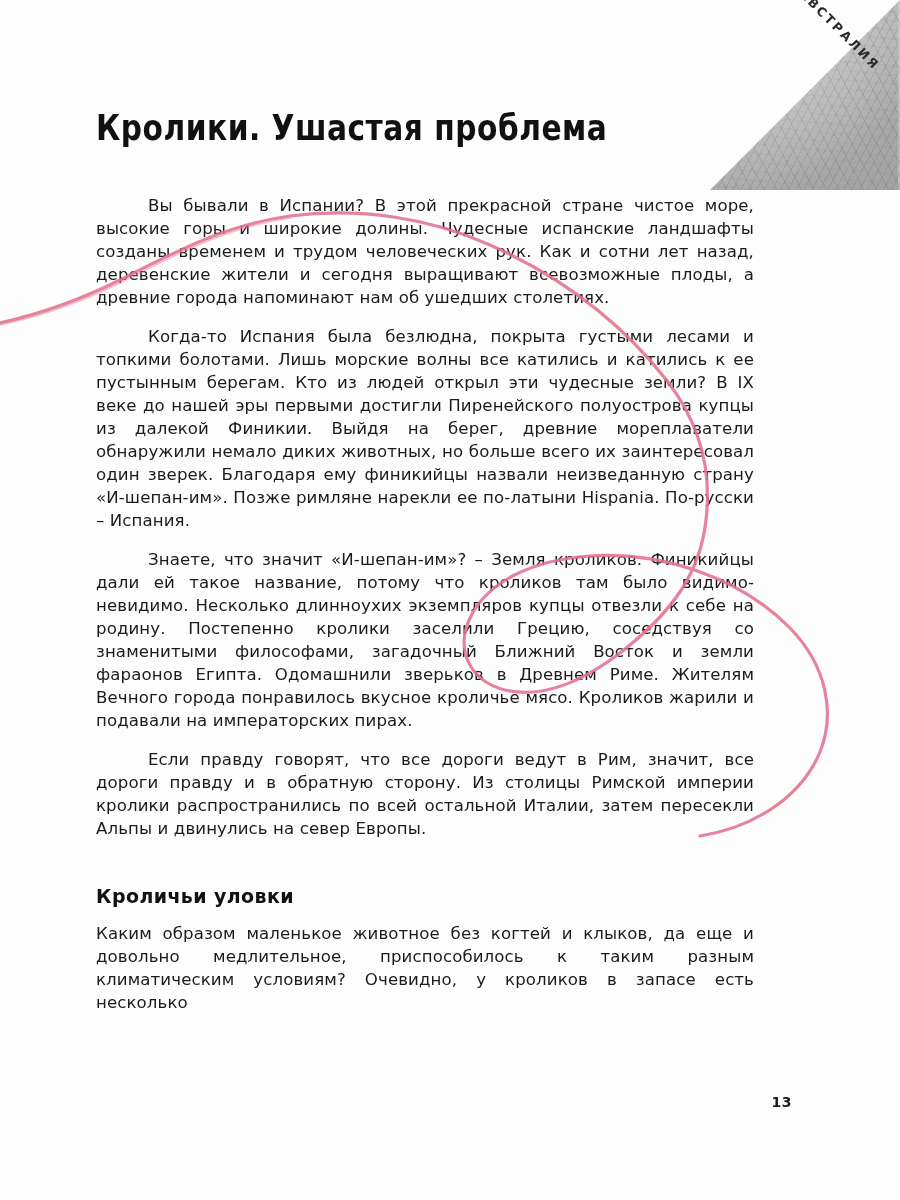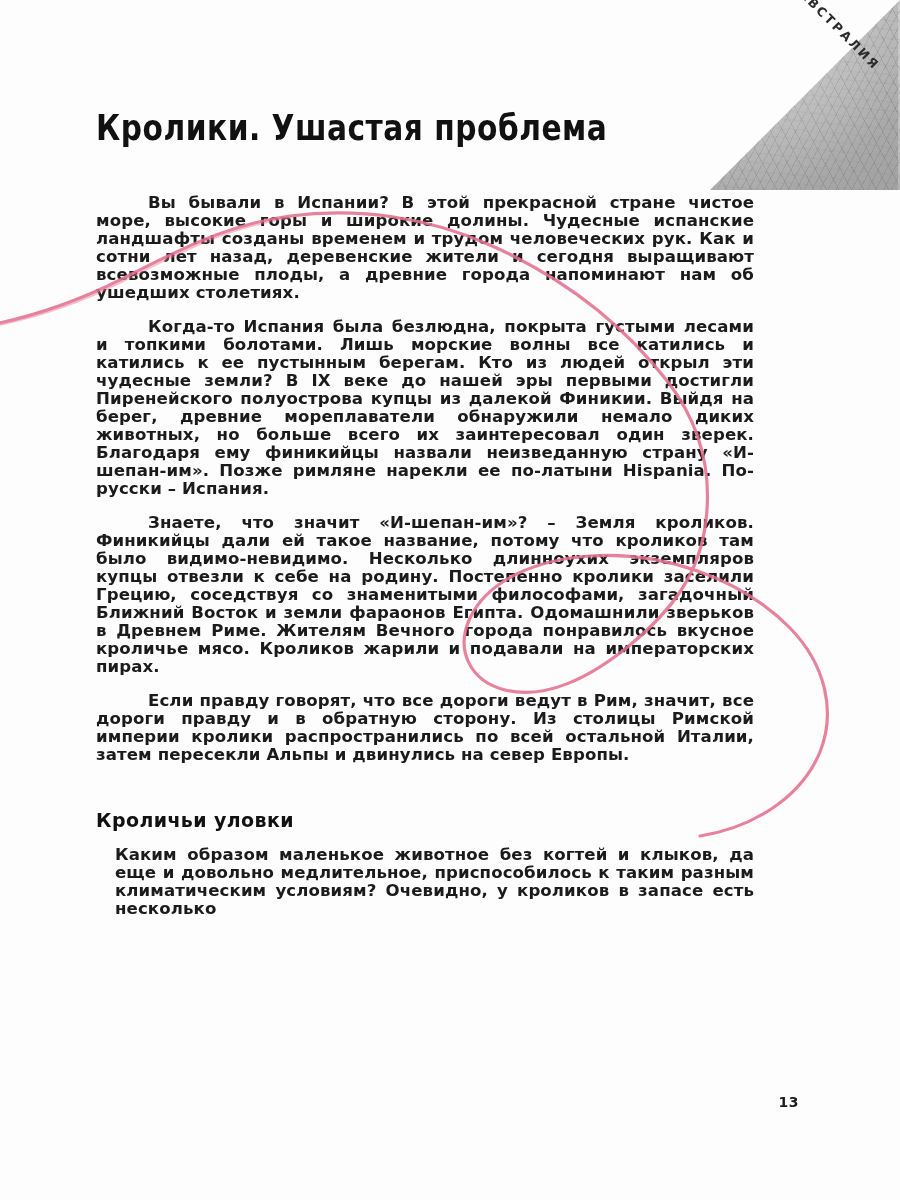--- a/index.html
+++ b/index.html
@@ -87,51 +87,50 @@
     margin: 0 0 48px 0;
     line-height: 1.15;
     font-stretch: condensed;
     transform: scaleY(1.06);
     transform-origin: left top;
   }
 
   p.body-text {
     margin: 0;
     font-size: 16.6px;
-    line-height: 18px;
+    line-height: 23px;
     color: #1b1b1b;
     text-align: justify;
     text-indent: 52px;
-    font-weight: 700;
+    font-weight: 400;
     letter-spacing: 0.1px;
   }
   p.body-text + p.body-text {
     margin-top: 16px;
   }
 
   .subhead {
     font-family: "DejaVu Sans", sans-serif;
     font-size: 19px;
     font-weight: 700;
     color: #111111;
     margin: 44px 0 16px 0;
     letter-spacing: 0.4px;
     transform: scaleY(1.05);
     transform-origin: left top;
   }
 
   p.body-text.no-indent {
     text-indent: 0;
-    margin-left: 19px;
   }
 
   
   .page-number {
     position: absolute;
-    right: 101px;
+    right: 108px;
     bottom: 90px;
     font-size: 14px;
     font-weight: 700;
     color: #1b1b1b;
     letter-spacing: 0.5px;
   }
 
   
   .scribble {
     position: absolute;

